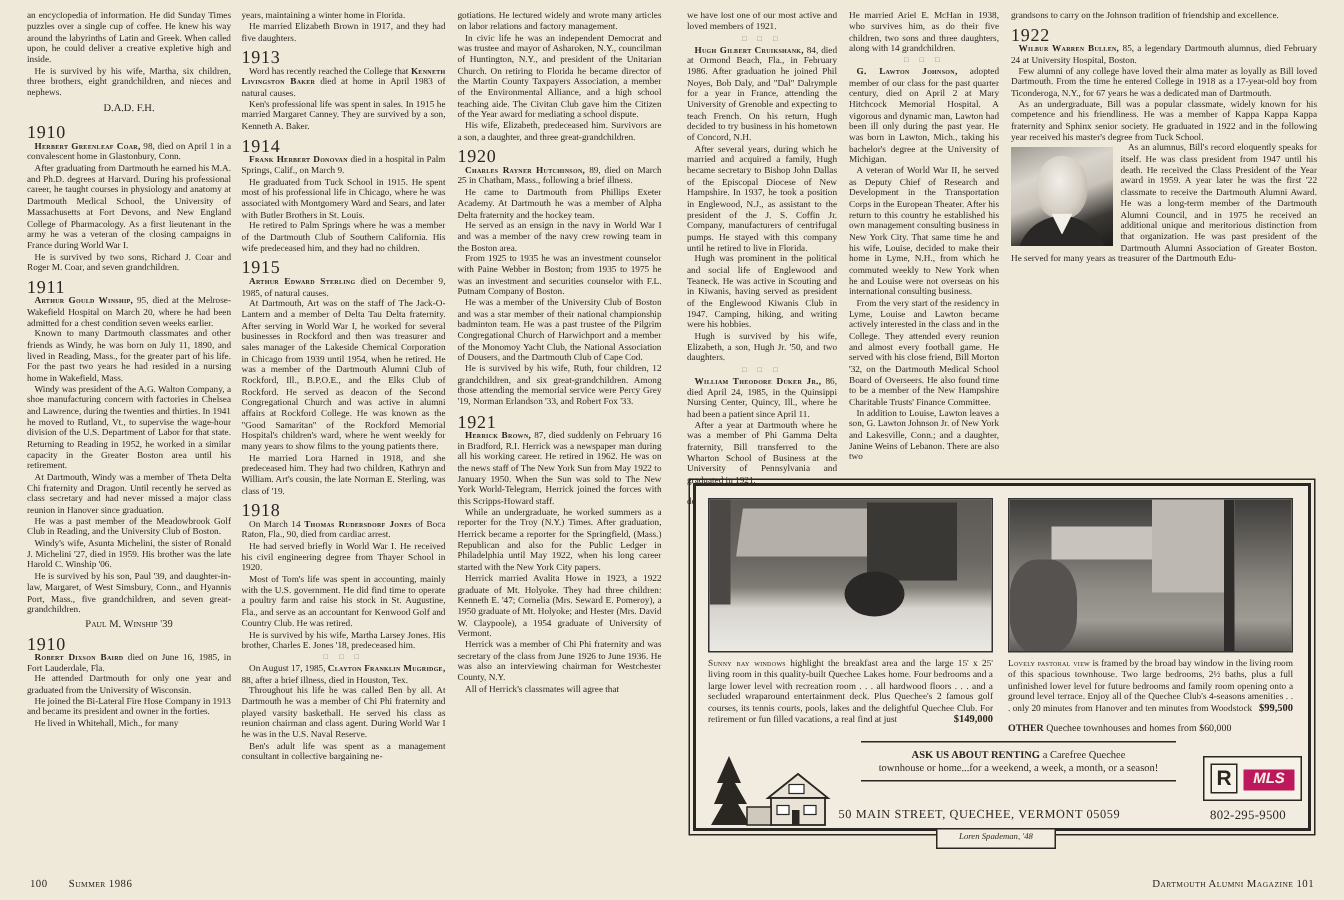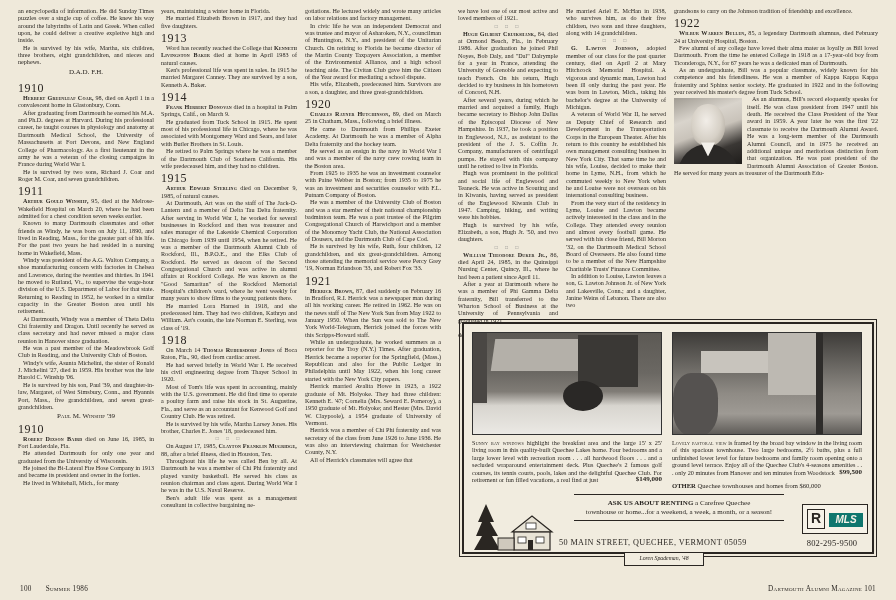--- a/index.html
+++ b/index.html
@@ -35,21 +35,21 @@
 .price{font-weight:bold;float:right;font-size:7px}
 .other{position:absolute;left:208px;top:158px;font-size:6.6px}
 .other b{font-weight:bold}
 .rent{position:absolute;left:110px;top:170px;width:210px;text-align:center;font-size:7px;line-height:8.5px;border-top:1.5px solid #2a2622;border-bottom:1.5px solid #2a2622;padding:4px 0}
 .rent b{font-weight:bold}
 .company{position:absolute;left:92px;top:198px;width:240px;text-align:center;font-size:15.5px;letter-spacing:0.2px;line-height:16px}
 .addr{position:absolute;left:95px;top:214px;width:240px;text-align:left;font-size:8.2px;letter-spacing:0.4px}
 .phone{position:absolute;left:328px;top:214px;width:80px;text-align:center;font-size:8.5px;letter-spacing:0.2px}
 .logos{position:absolute;left:338px;top:180px;width:66px;height:30px;border:1.5px solid #2a2622;background:#f6f2e8}
 .r-logo{position:absolute;left:4px;top:4px;width:18px;height:20px;border:1.5px solid #2a2622;font-weight:bold;font-size:14px;text-align:center;line-height:17px;font-family:"Liberation Sans",sans-serif}
-.mls{position:absolute;left:26px;top:8px;width:34px;height:14px;background:#0f766e;color:#f6f2e8;font-family:"Liberation Sans",sans-serif;font-weight:bold;font-style:italic;font-size:10px;text-align:center;line-height:14px}
+.mls{position:absolute;left:26px;top:8px;width:34px;height:14px;background:#be185d;color:#f6f2e8;font-family:"Liberation Sans",sans-serif;font-weight:bold;font-style:italic;font-size:10px;text-align:center;line-height:14px}
 .sign{position:absolute;left:160px;top:228px;width:80px;height:14px;border:1.5px solid #2a2622;background:#f1ecdf;font-style:italic;font-size:5.8px;text-align:center;line-height:11px}
 .house{position:absolute;left:10px;top:178px;width:90px;height:50px}
 .footer{position:absolute;top:585px;font-size:7.2px;letter-spacing:0.3px}
 .footer .sc2{font-variant:small-caps}
 </style>
 </head>
 <body>
 
 <div class="col c1">
   <p class="first">an encyclopedia of information. He did Sunday Times puzzles over a single cup of coffee. He knew his way around the labyrinths of Latin and Greek. When called upon, he could deliver a creative expletive high and inside.</p>

